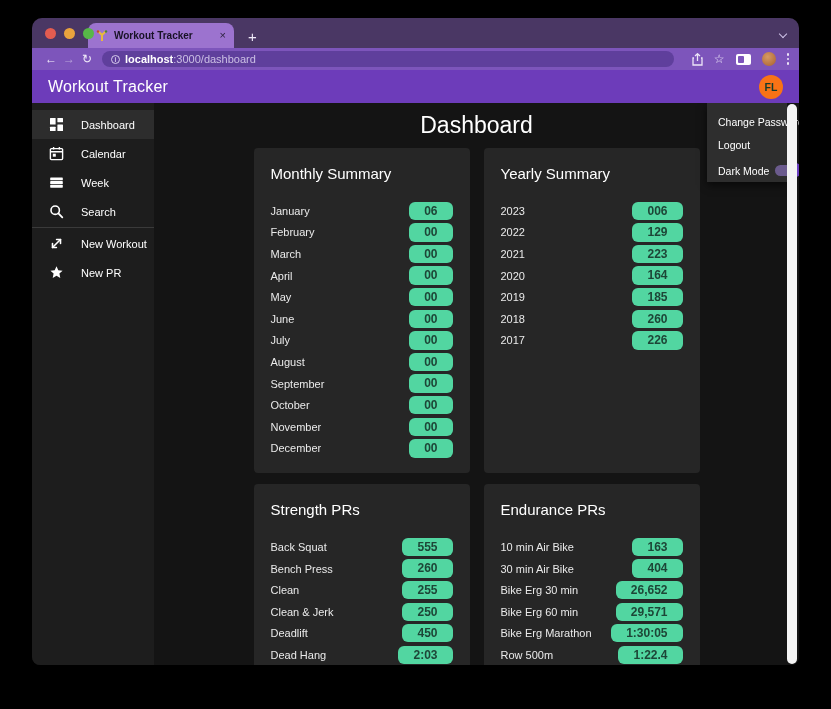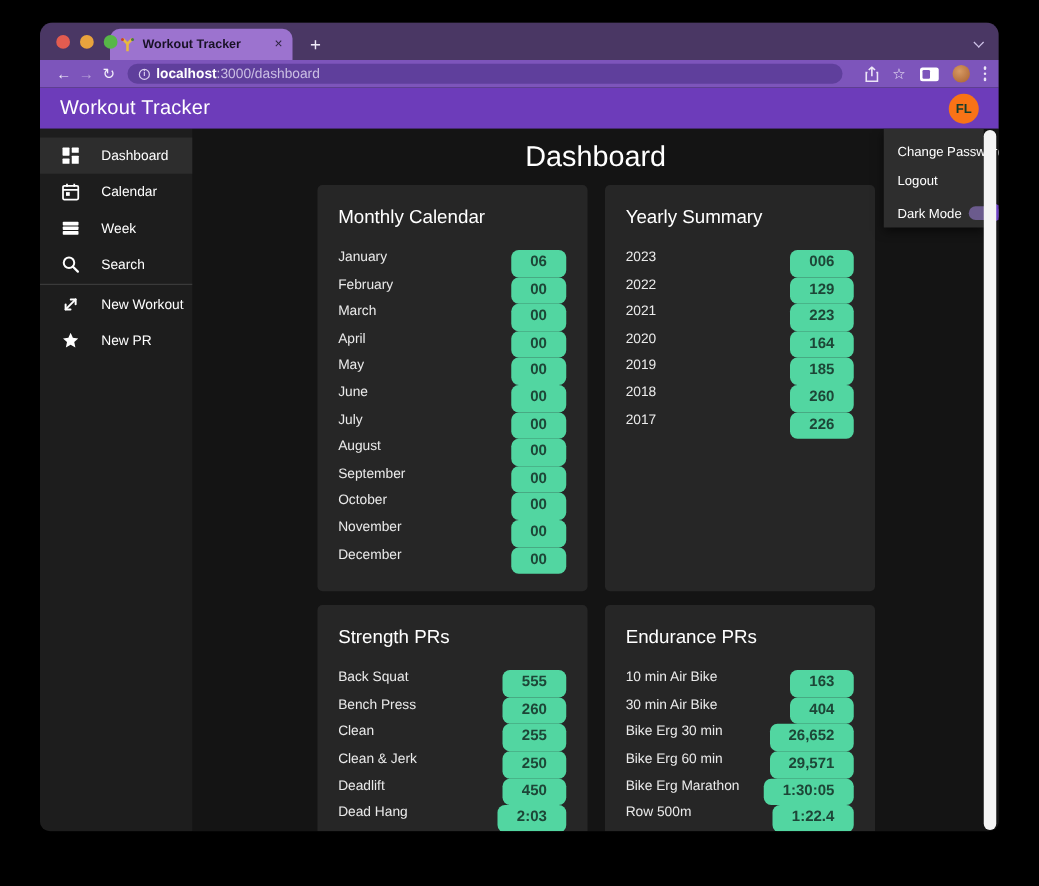--- a/index.html
+++ b/index.html
@@ -54,21 +54,21 @@
   .side-item.active { background:#2d2d2d; }
   .side-item svg { flex:0 0 15px; }
   .side-label { color:#fff; font-size:11px; font-weight:500; white-space:nowrap; }
   .side-divider { height:1px; background:#3a3a3a; margin:1px 0; }
 
   .main { flex:1; background:#141414; position:relative; overflow:hidden; }
   .page-title { color:#fff; font-size:23px; font-weight:400; text-align:center; margin:9px 0 9px; }
   .cards-grid { width:446px; margin:0 auto; display:flex; flex-wrap:wrap; gap:11px 14px; }
   .card { width:216px; background:#262626; border-radius:4px; padding:17px 17px 14px; }
   .card-title { color:#fff; font-size:15px; font-weight:500; margin-bottom:18px; }
-  .crow { height:21.6px; display:flex; justify-content:space-between; }
+  .crow { height:21.6px; display:flex; align-items:center; justify-content:space-between; }
   .rlabel { color:#eaeaea; font-size:11px; }
   .badge { background:#52d6a1; color:#1d4637; font-size:12px; font-weight:bold;
     padding:2px 15px; border-radius:6px; line-height:1.2; min-width:16px; text-align:center; }
 
   
   .user-menu { position:absolute; top:0; right:12px; width:80px; background:#2e2e2e;
     box-shadow:0 3px 8px rgba(0,0,0,.6); padding:7px 0 0; z-index:5; }
   .menu-item { height:23px; display:flex; align-items:center; padding:0 11px; color:#fff;
     font-size:10.5px; font-weight:500; white-space:nowrap; cursor:pointer; }
   .menu-item.toggle-row { margin-top:3px; justify-content:flex-start; }
@@ -187,21 +187,21 @@
         <span class="side-label">New PR</span>
       </div>
     </div>
 
     <div class="main">
       <h1 class="page-title">Dashboard</h1>
 
       <div class="cards-grid">
 
         <div class="card">
-          <div class="card-title">Monthly Calendar</div>
+          <div class="card-title">Monthly Summary</div>
           <div class="crow">
               <span class="rlabel">January</span>
               <span class="badge">06</span>
             </div>
           <div class="crow">
               <span class="rlabel">February</span>
               <span class="badge">00</span>
             </div>
           <div class="crow">
               <span class="rlabel">March</span>

